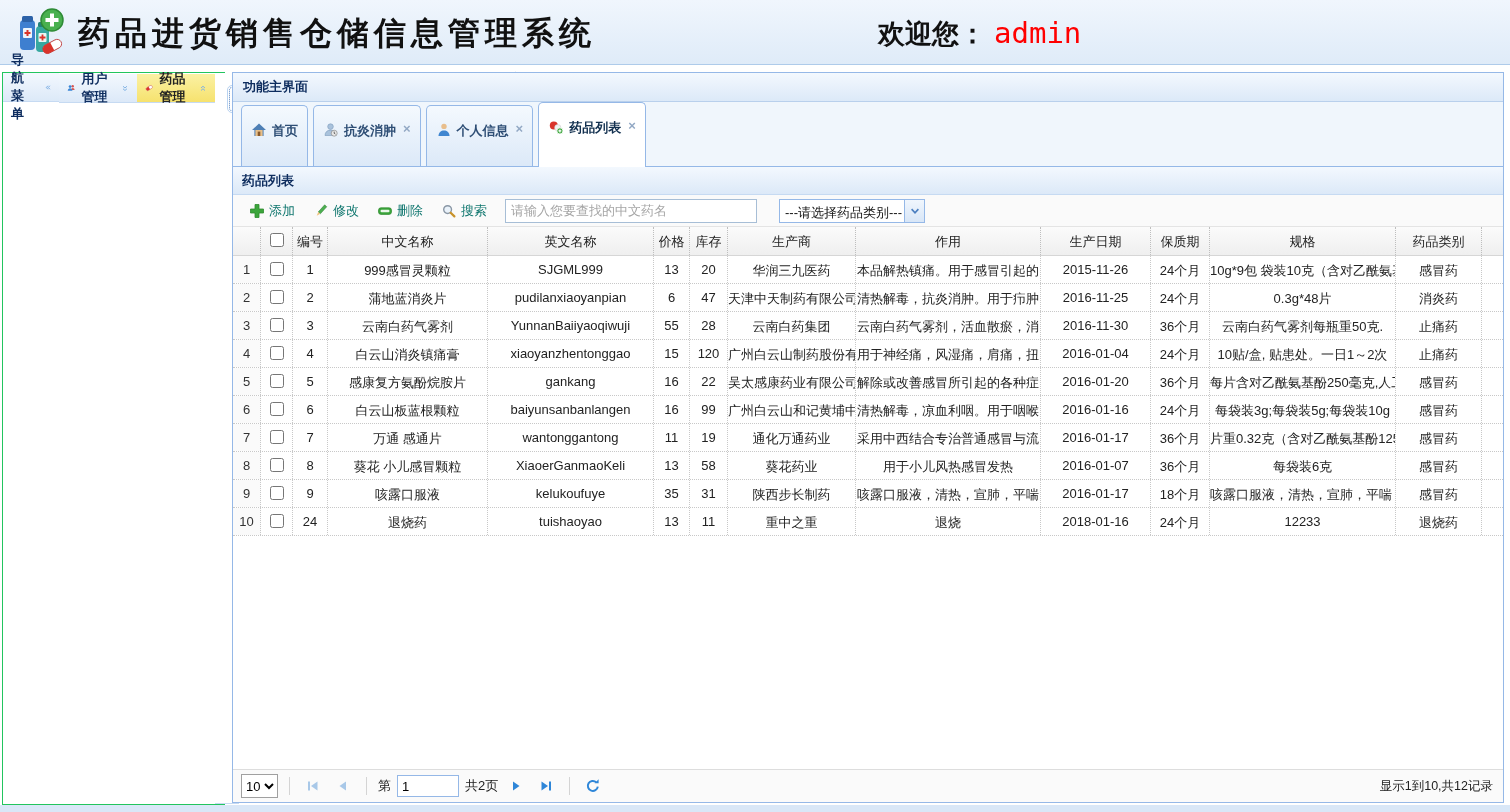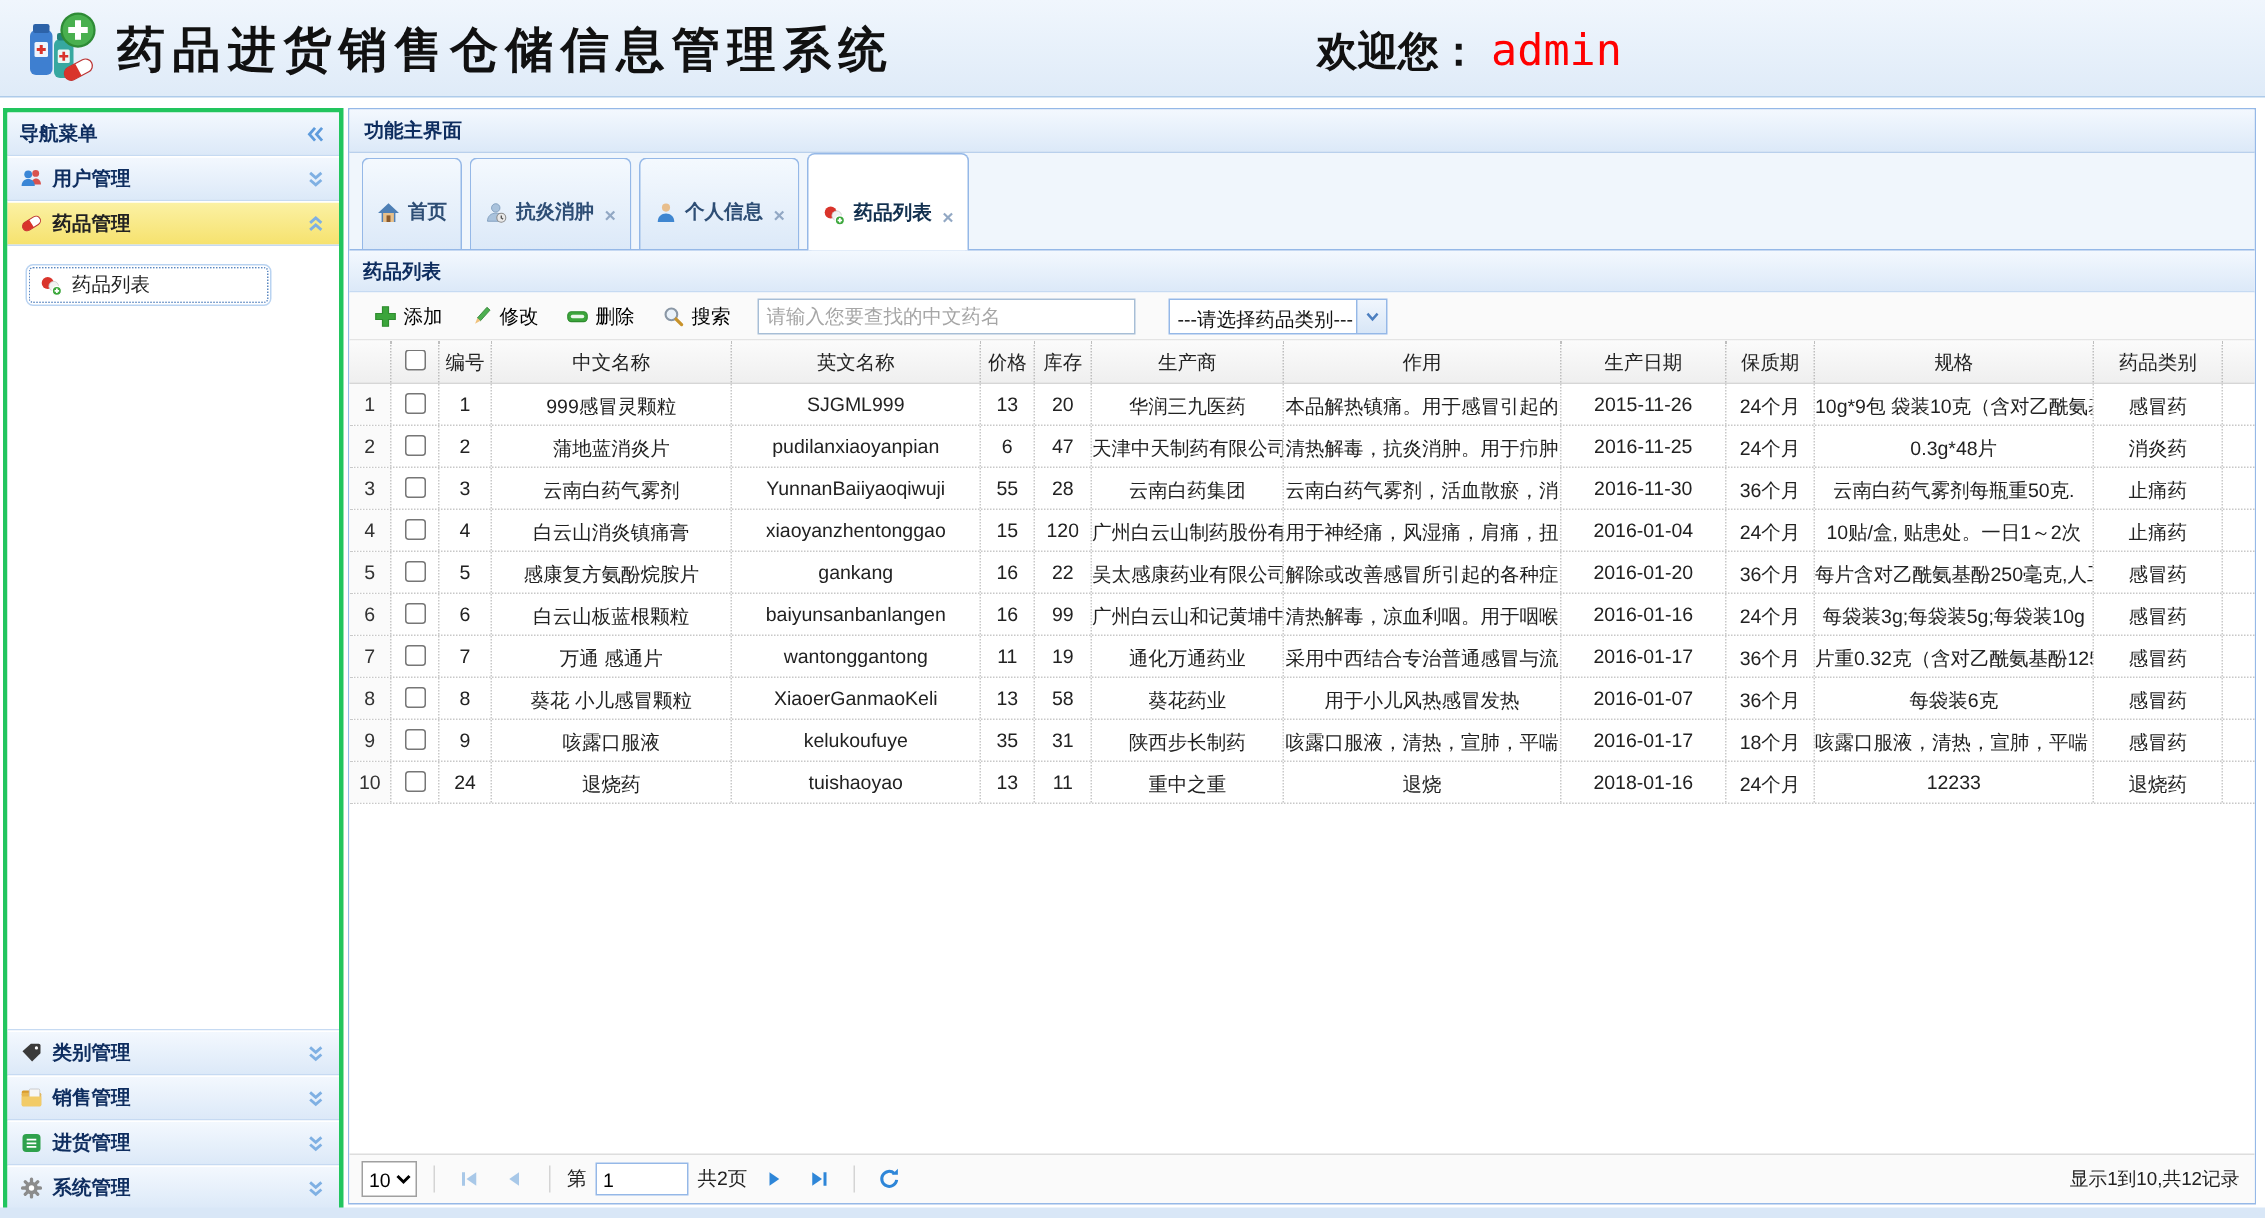--- a/index.html
+++ b/index.html
@@ -16,21 +16,21 @@
   .logo{position:absolute;left:14px;top:6px;width:52px;height:52px;}
   .app-title{
     position:absolute;left:78px;top:12px;font-size:32px;font-weight:bold;
     letter-spacing:5px;color:#111;font-family:"Liberation Serif",serif;
   }
   .welcome{position:absolute;left:878px;top:16px;font-size:27px;font-family:"Liberation Serif",serif;font-weight:bold;color:#111;}
   .welcome .uname{font-family:"DejaVu Sans Mono",monospace;font-weight:normal;font-size:29px;margin-left:8px;}
   
   .sidebar{
     position:absolute;left:2px;top:72px;width:221px;height:731px;
-    border:3px solid #22c55e;background:#fff;display:flex;flex-direction:column;
+    border:1px solid #22c55e;background:#fff;display:flex;flex-direction:row;
   }
   .side-header,.acc-header{
     height:28px;flex:0 0 28px;display:flex;align-items:center;gap:6px;
     padding:0 8px;background:linear-gradient(#F3F8FE,#DCE9F8);
     font-size:13px;font-weight:bold;color:#0E2D5F;
     border-bottom:1px solid #C6DAF2;
   }
   .acc-header{border-top:1px solid #fff;cursor:pointer;}
   .acc-header.selected{background:linear-gradient(#FBF1A4,#F6E26E);color:#222;}
   .spacer{margin-left:auto;}
@@ -51,39 +51,39 @@
   .main-header{
     flex:0 0 28px;display:flex;align-items:center;padding:0 10px;
     background:linear-gradient(#F3F8FE,#DCE9F8);
     font-size:13px;font-weight:bold;color:#0E2D5F;border-bottom:1px solid #B9D0EC;
   }
   .tab-strip{
     flex:0 0 40px;background:#F0F6FC;border-bottom:1px solid #95B8E7;
     display:flex;align-items:flex-end;gap:5px;padding:0 0 0 8px;position:relative;
   }
   .tab{
-    height:28px;display:inline-flex;align-items:flex-end;gap:5px;padding:16px 9px;
+    height:28px;display:inline-flex;align-items:flex-start;gap:5px;padding:16px 9px;
     border:1px solid #95B8E7;border-bottom:none;border-radius:5px 5px 0 0;
     background:linear-gradient(#F4F9FE,#DCE9F8);
     font-size:13px;font-weight:bold;color:#2E4E75;cursor:pointer;position:relative;
   }
   .tab.active{background:#fff;height:32px;margin-bottom:-1px;z-index:2;color:#12304F;}
   .tab-close{font-size:13px;font-weight:bold;color:#92A8C4;margin-left:2px;cursor:pointer;line-height:1;}
   .grid-panel{flex:1 1 auto;display:flex;flex-direction:column;background:#fff;min-height:0;}
   .grid-header{
     flex:0 0 27px;display:flex;align-items:center;padding:0 9px;
     background:linear-gradient(#F3F8FE,#DCE9F8);
     font-size:13px;font-weight:bold;color:#0E2D5F;border-bottom:1px solid #C6DAF2;
   }
   
   .toolbar{
     flex:0 0 31px;display:flex;align-items:center;padding:0 8px;gap:2px;
     background:#FAFAFA;border-bottom:1px solid #E4E4E4;
   }
-  .tbtn{display:inline-flex;align-items:center;gap:4px;padding:3px 7px;font-size:13px;color:#000000;cursor:pointer;border:1px solid transparent;border-radius:3px;}
+  .tbtn{display:inline-flex;align-items:center;gap:4px;padding:3px 7px;font-size:13px;color:#0f766e;cursor:pointer;border:1px solid transparent;border-radius:3px;}
   .search-input{
     width:240px;height:20px;margin-left:8px;border:1px solid #A7BED6;
     font-size:13px;padding:1px 5px;color:#333;font-family:"Liberation Sans",sans-serif;
   }
   .search-input::placeholder{color:#A6A6A6;}
   .combo{margin-left:20px;width:146px;height:24px;border:1px solid #95B8E7;display:flex;background:#fff;cursor:pointer;box-sizing:border-box;}
   .combo-text{flex:1;font-size:13px;color:#111;padding:4px 0 0 5px;white-space:nowrap;overflow:hidden;}
   .combo-arrow{width:19px;border-left:1px solid #95B8E7;background:linear-gradient(#F0F6FD,#D8E6F7);display:flex;align-items:center;justify-content:center;}
   
   .grid-head{flex:0 0 28px;display:flex;background:linear-gradient(#FBFBFB,#EFEFEF);border-bottom:1px solid #D6D6D6;}

